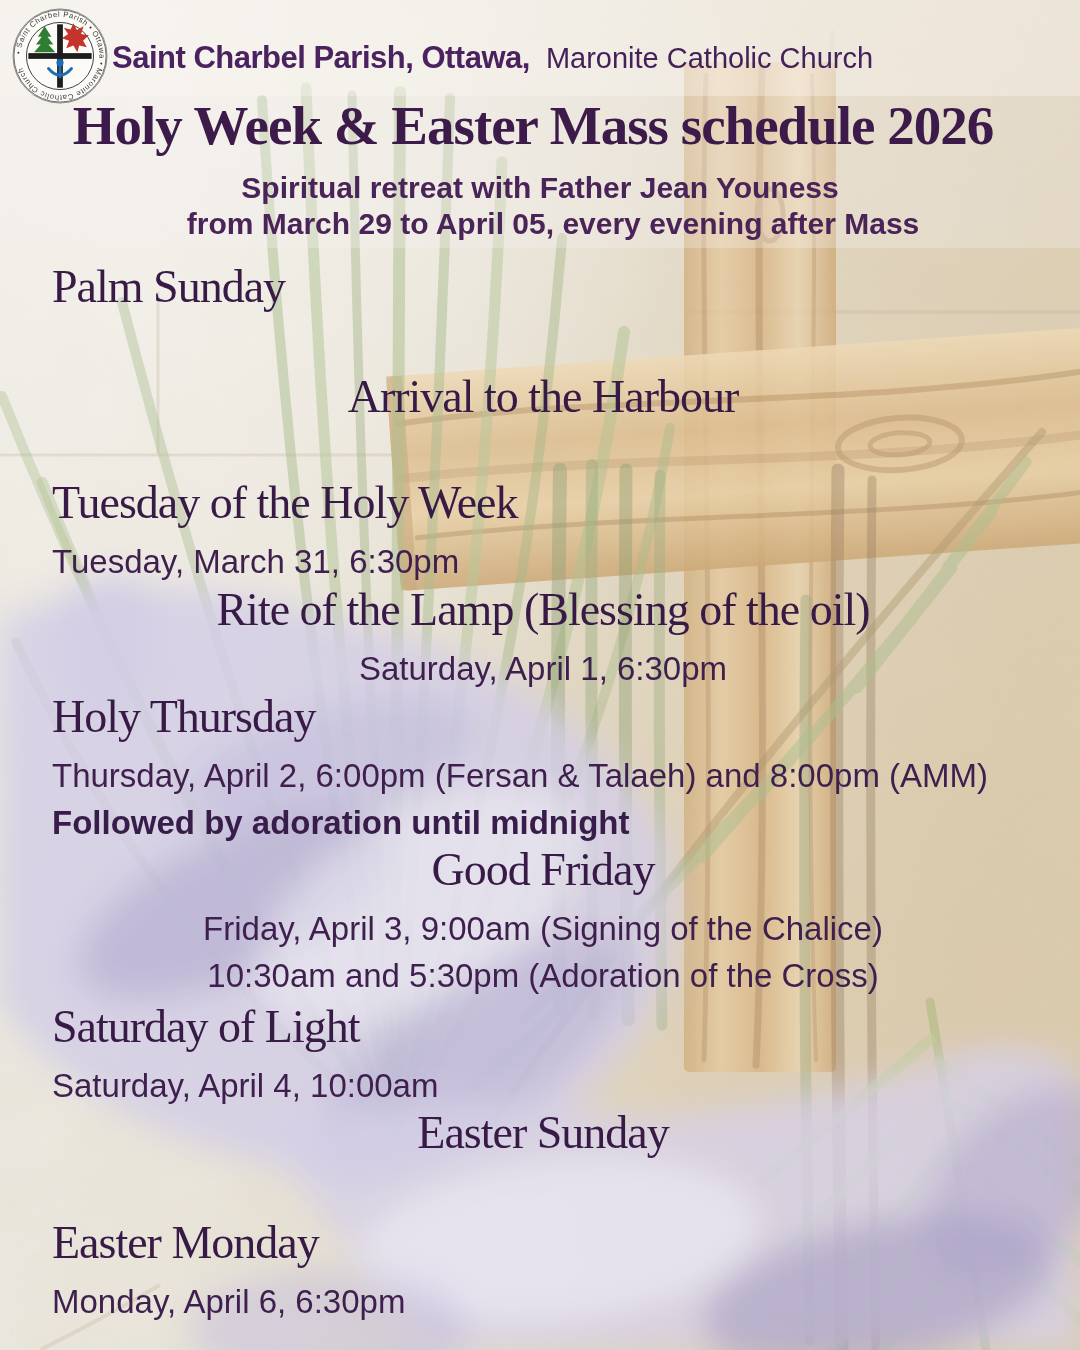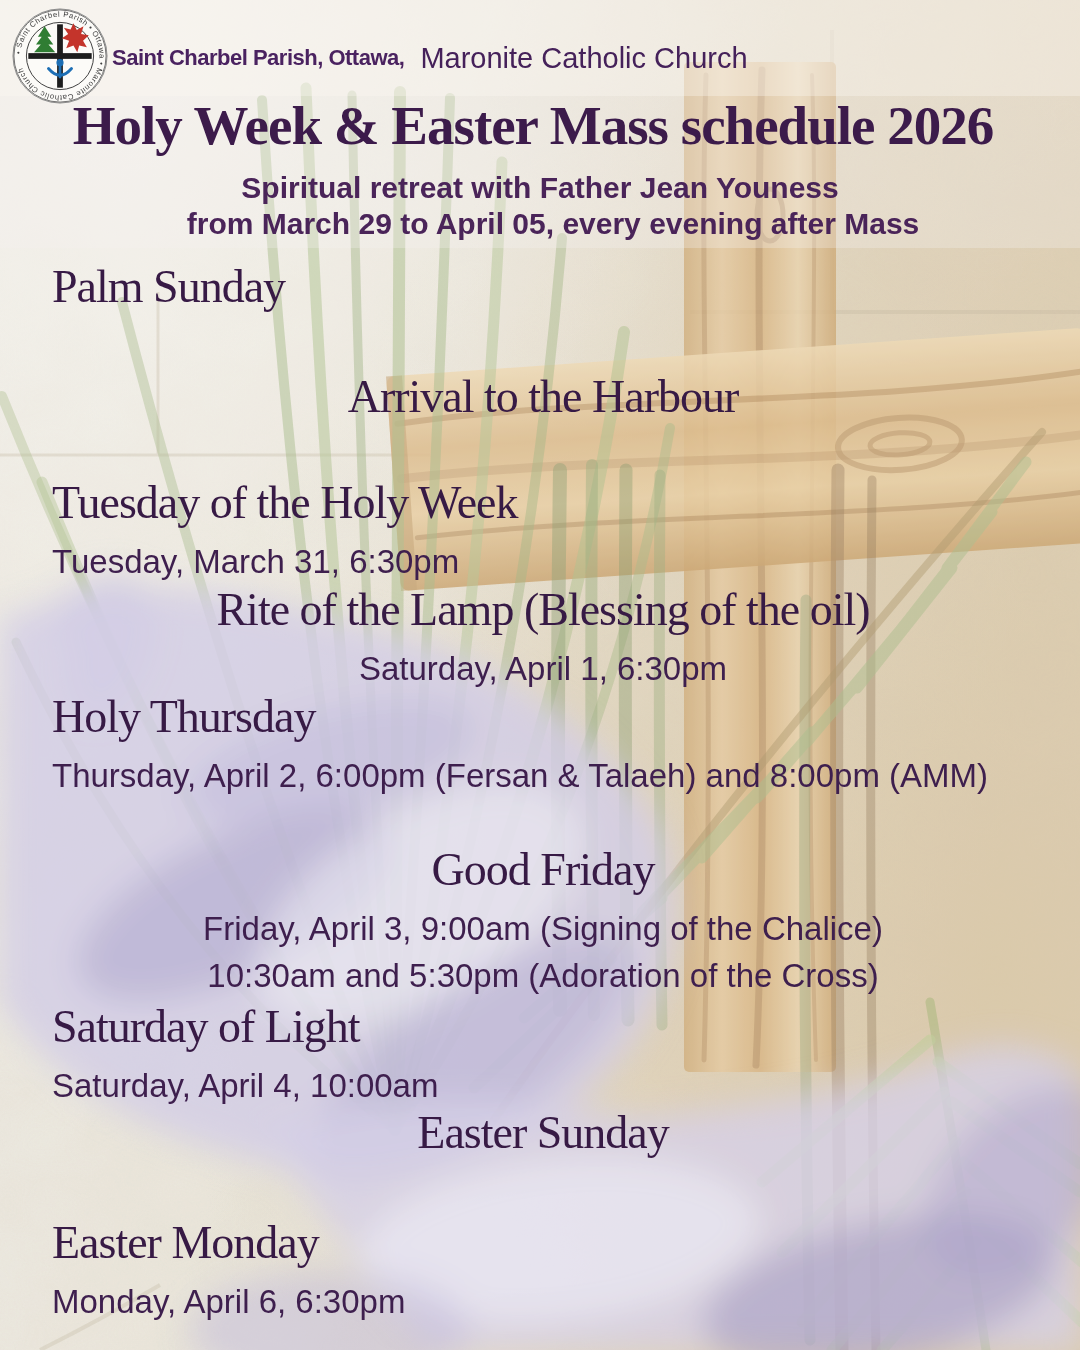--- a/index.html
+++ b/index.html
@@ -6,21 +6,21 @@
   .poster{
     position:relative;width:1080px;height:1350px;margin:0 auto;overflow:hidden;
     background:#e8e2d6;font-family:"Liberation Sans",sans-serif;
   }
   .bg{position:absolute;inset:0;width:100%;height:100%;}
   .logo{position:absolute;left:12px;top:8px;width:96px;height:96px;}
   .hdr-row{
     position:absolute;left:112px;top:30px;height:56px;right:10px;
     display:flex;align-items:center;gap:16px;white-space:nowrap;
   }
-  .parish{font-weight:700;font-size:22px;letter-spacing:-0.5px;color:#4a2260;}
+  .parish{font-weight:700;font-size:31px;letter-spacing:-0.5px;color:#4a2260;}
   .church{font-weight:400;font-size:29px;color:#45215a;}
   .title{
     position:absolute;top:94px;left:0;right:14px;margin:0;text-align:center;
     font-family:"Liberation Serif",serif;font-weight:700;font-size:55px;
     line-height:1.15;letter-spacing:-1px;color:#3c1b4b;
   }
   .sub{
     position:absolute;left:0;right:0;margin:0;text-align:center;
     font-weight:600;font-size:30px;line-height:36px;color:#4a2459;
   }
@@ -234,20 +234,21 @@
   </section>
 
   <section class="event right" style="top:585px">
     <h2 class="ename">Rite of the Lamp (Blessing of the oil)</h2>
     <p class="eline">Saturday, April 1, 6:30pm</p>
   </section>
 
   <section class="event left" style="top:692px">
     <h2 class="ename">Holy Thursday</h2>
     <p class="eline">Thursday, April 2, 6:00pm (Fersan &amp; Talaeh) and 8:00pm (AMM)</p>
+    <p class="eline bold">Followed by adoration until midnight</p>
   </section>
 
   <section class="event right" style="top:845px">
     <h2 class="ename">Good Friday</h2>
     <p class="eline">Friday, April 3, 9:00am (Signing of the Chalice)</p>
     <p class="eline">10:30am and 5:30pm (Adoration of the Cross)</p>
   </section>
 
   <section class="event left" style="top:1002px">
     <h2 class="ename">Saturday of Light</h2>

